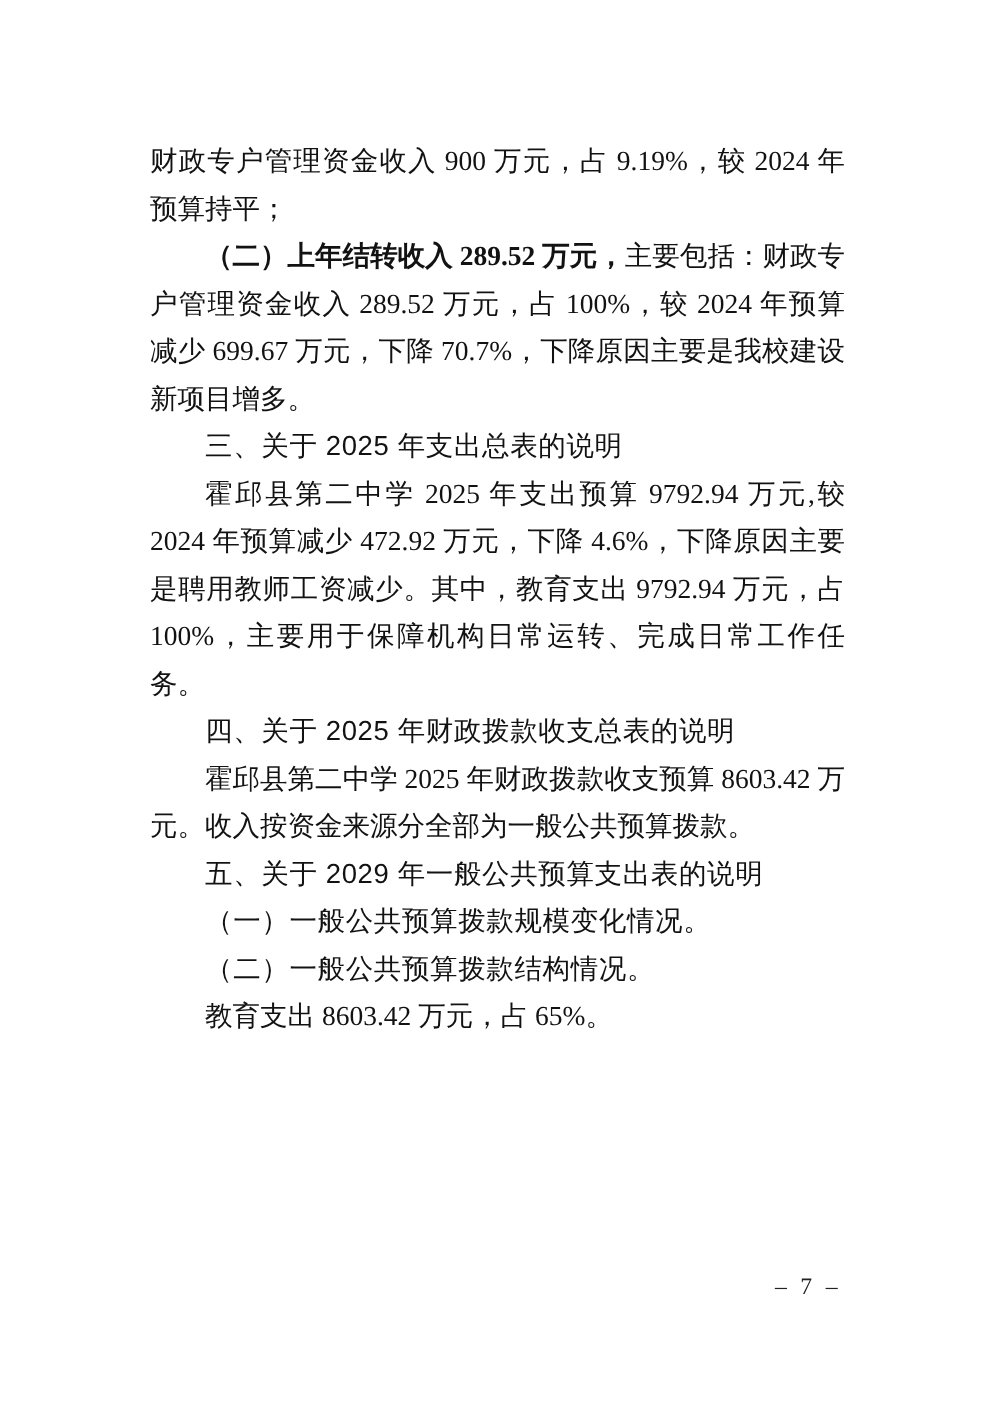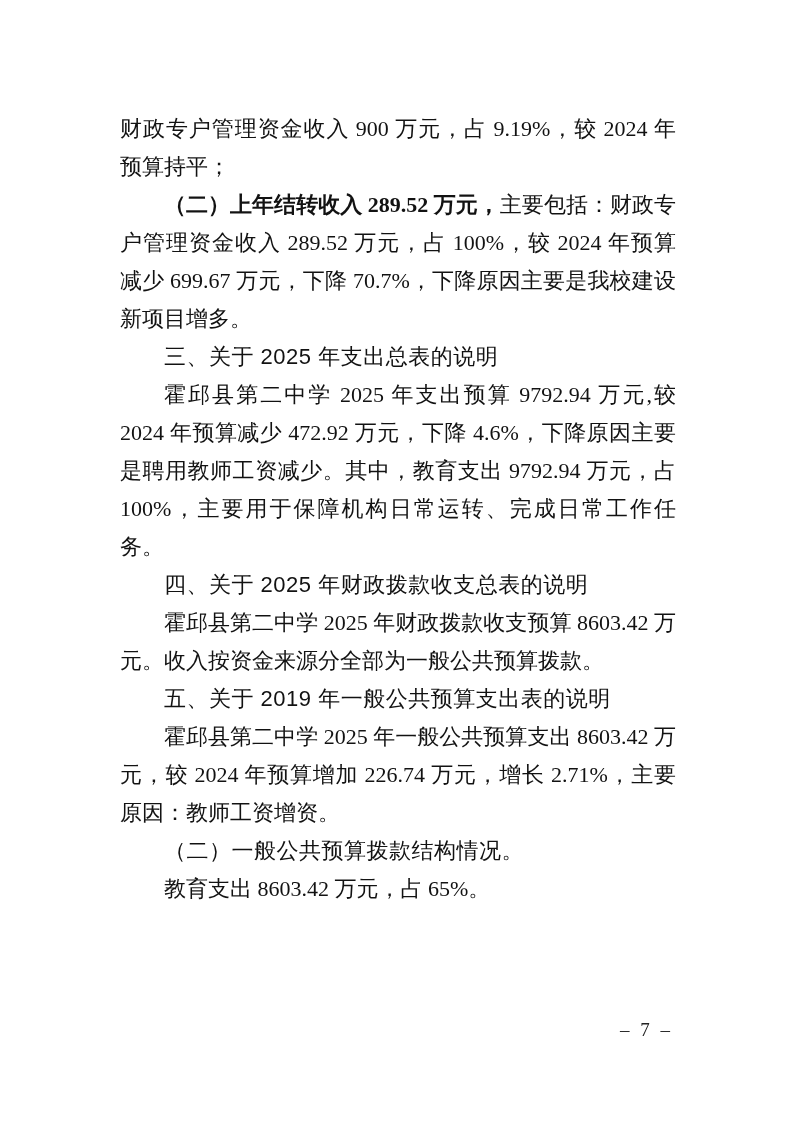--- a/index.html
+++ b/index.html
@@ -74,24 +74,24 @@
     <p class="body-par"><span class="lead-bold">（二）上年结转收入 289.52 万元，</span><span>主要包括：财政专户管理资金收入 289.52 万元，占 100%，较 2024 年预算减少 699.67 万元，下降 70.7%，下降原因主要是我校建设新项目增多。</span></p>
 
     <h2 class="section-heading">三、关于 2025 年支出总表的说明</h2>
 
     <p class="body-par">霍邱县第二中学 2025 年支出预算 9792.94 万元,较 2024 年预算减少 472.92 万元，下降 4.6%，下降原因主要是聘用教师工资减少。其中，教育支出 9792.94 万元，占 100%，主要用于保障机构日常运转、完成日常工作任务。</p>
 
     <h2 class="section-heading">四、关于 2025 年财政拨款收支总表的说明</h2>
 
     <p class="body-par">霍邱县第二中学 2025 年财政拨款收支预算 8603.42 万元。收入按资金来源分全部为一般公共预算拨款。</p>
 
-    <h2 class="section-heading">五、关于 2019 年一般公共预算支出表的说明</h2>
+    <h2 class="section-heading">五、关于 2029 年一般公共预算支出表的说明</h2>
 
+    <h3 class="sub-heading">（一）一般公共预算拨款规模变化情况。</h3>
 
-    <p class="body-par">霍邱县第二中学 2025 年一般公共预算支出 8603.42 万元，较 2024 年预算增加 226.74 万元，增长 2.71%，主要原因：教师工资增资。</p>
 
     <h3 class="sub-heading">（二）一般公共预算拨款结构情况。</h3>
 
     <p class="body-par">教育支出 8603.42 万元，占 65%。</p>
 
 
 
   </main>
 
   <footer class="page-footer">– 7 –</footer>

